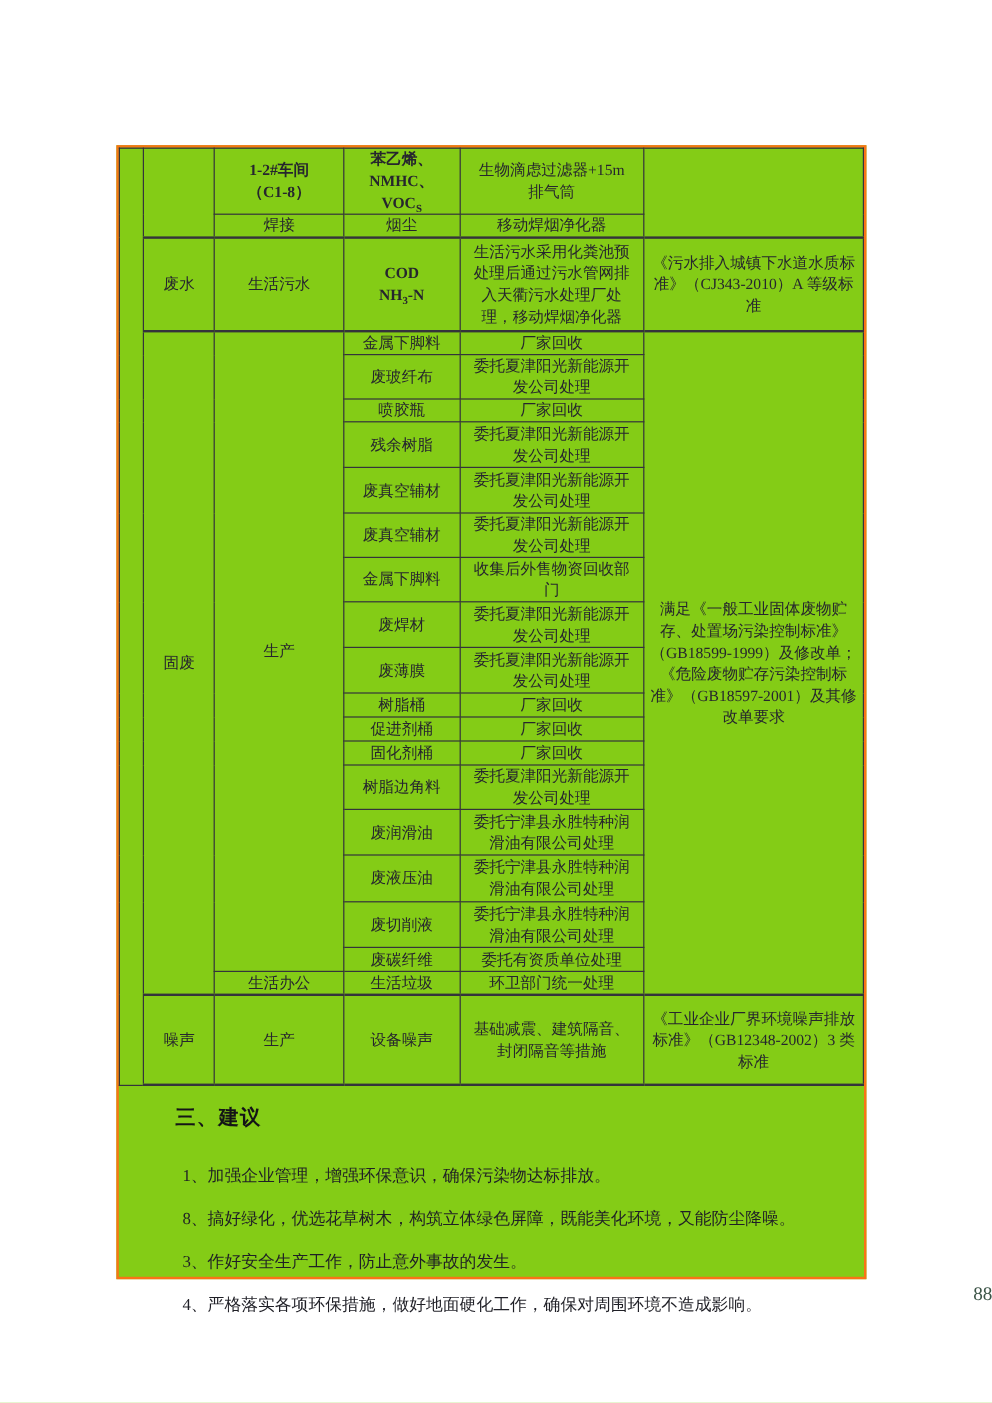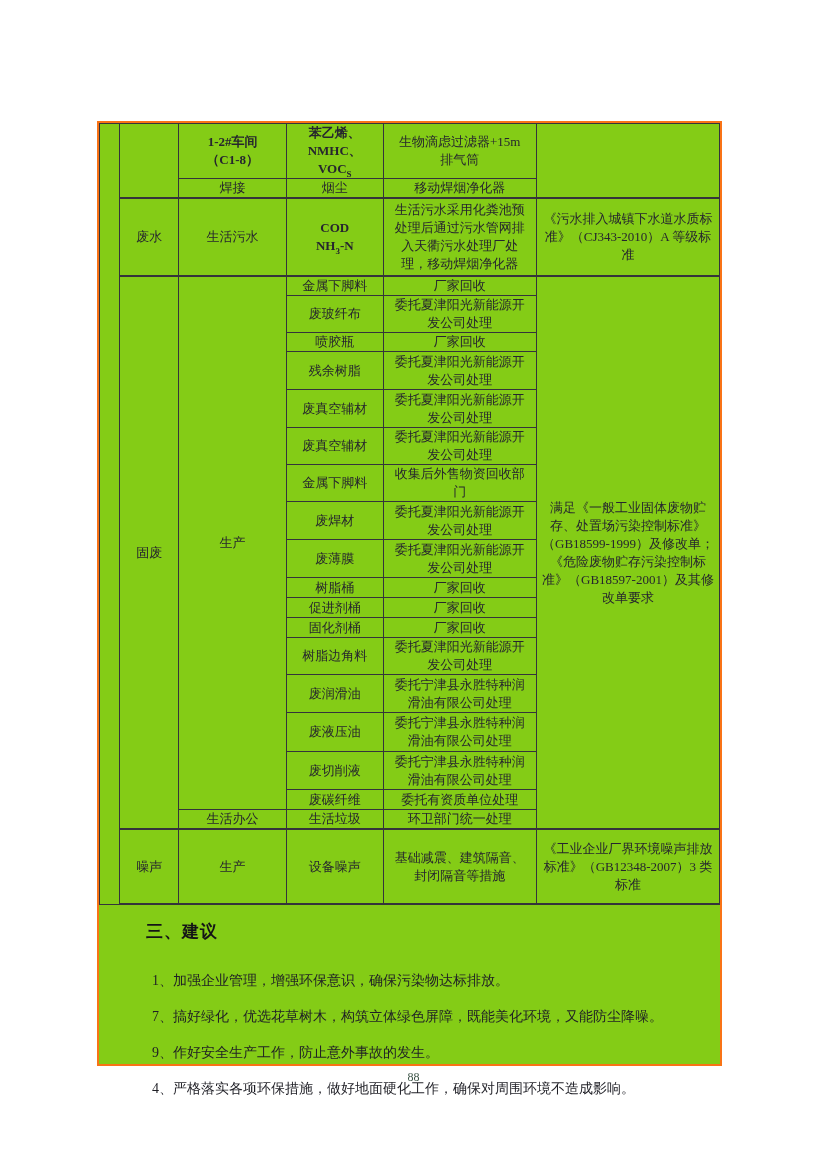--- a/index.html
+++ b/index.html
@@ -35,21 +35,21 @@
   }
   .sg-heading{
     font-size:17px;font-weight:bold;color:#141417;
     margin:2px 0 28px 0;letter-spacing:1px;
   }
   .sg-item{
     font-size:14px;line-height:19px;margin:0 0 17px 6px;
   }
   .page-number{
     position:absolute;left:0;top:1070px;width:100%;
-    text-align:center;font-size:12px;color:#3d5548;
+    text-align:right;font-size:16px;color:#3d5548;
   }
 </style>
 </head>
 <body>
 
 <div class="frame">
   <table class="main">
     <colgroup>
       <col style="width:20px">
         <col style="width:58px">
@@ -170,27 +170,27 @@
       <td>生活办公</td>
       <td>生活垃圾</td>
       <td>环卫部门统一处理</td>
     </tr>
 
     <tr style="height:75px" class="bt2 bb2">
       <td>噪声</td>
       <td>生产</td>
       <td>设备噪声</td>
       <td>基础减震、建筑隔音、封闭隔音等措施</td>
-      <td class="c6">《工业企业厂界环境噪声排放标准》（GB12348-2007）3 类标准</td>
+      <td class="c6">《工业企业厂界环境噪声排放标准》（GB12348-2002）3 类标准</td>
     </tr>
   </tbody>
     </table>
 
   <div class="suggestions">
     <div class="sg-heading">三、建议</div>
     <div class="sg-item">1、加强企业管理，增强环保意识，确保污染物达标排放。</div>
-    <div class="sg-item">7、搞好绿化，优选花草树木，构筑立体绿色屏障，既能美化环境，又能防尘降噪。</div>
-    <div class="sg-item">9、作好安全生产工作，防止意外事故的发生。</div>
+    <div class="sg-item">8、搞好绿化，优选花草树木，构筑立体绿色屏障，既能美化环境，又能防尘降噪。</div>
+    <div class="sg-item">3、作好安全生产工作，防止意外事故的发生。</div>
     <div class="sg-item">4、严格落实各项环保措施，做好地面硬化工作，确保对周围环境不造成影响。</div>
   </div>
 </div>
 
 <div class="page-number">88</div>
 
 </body></html>

